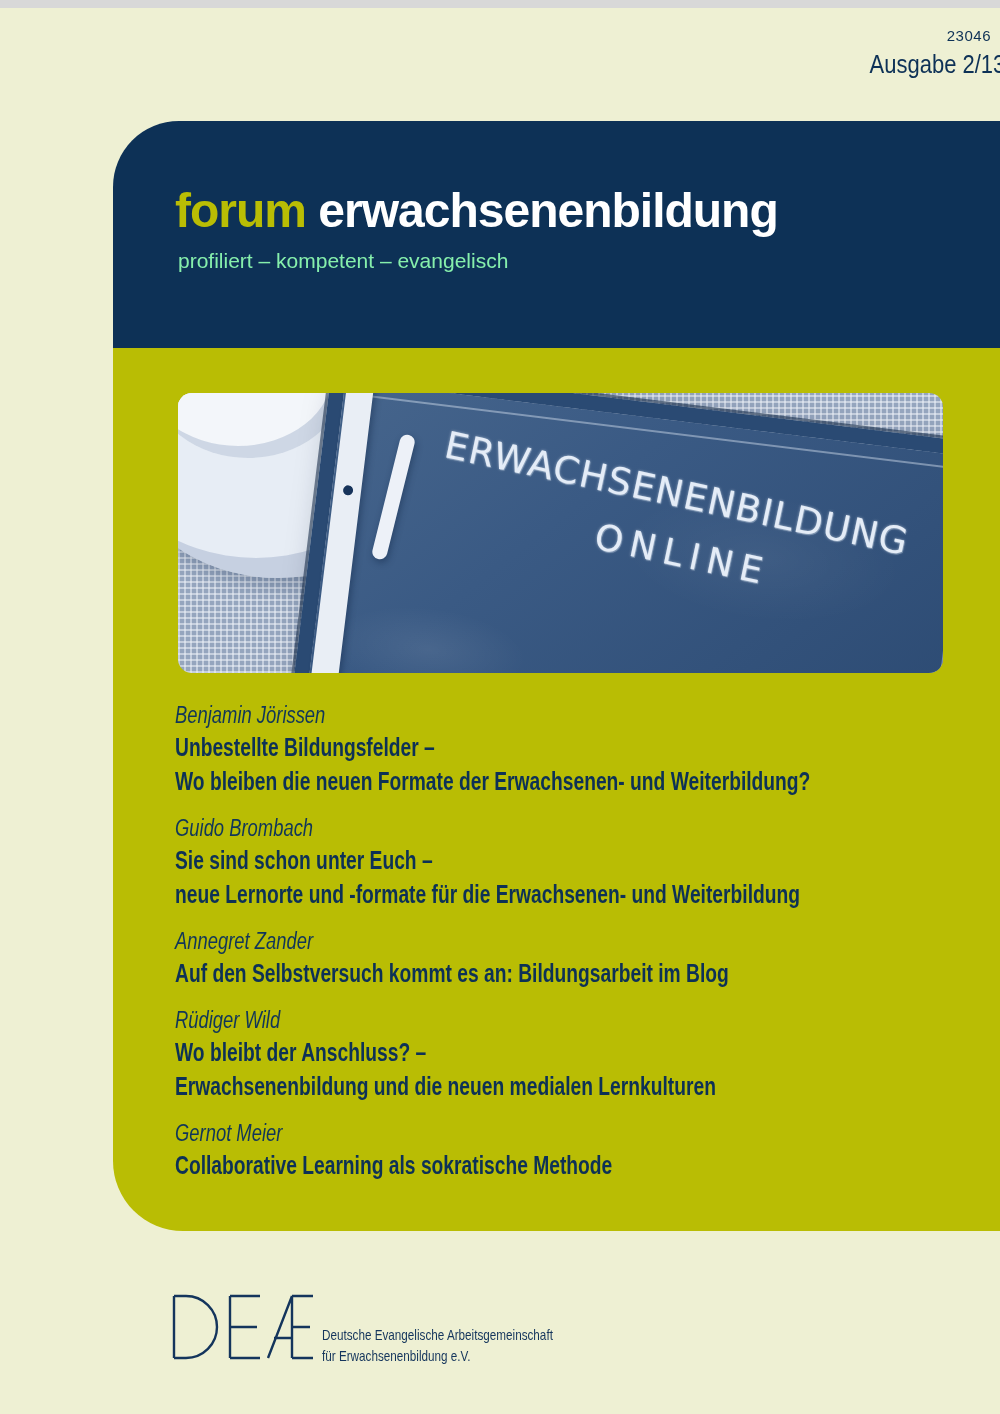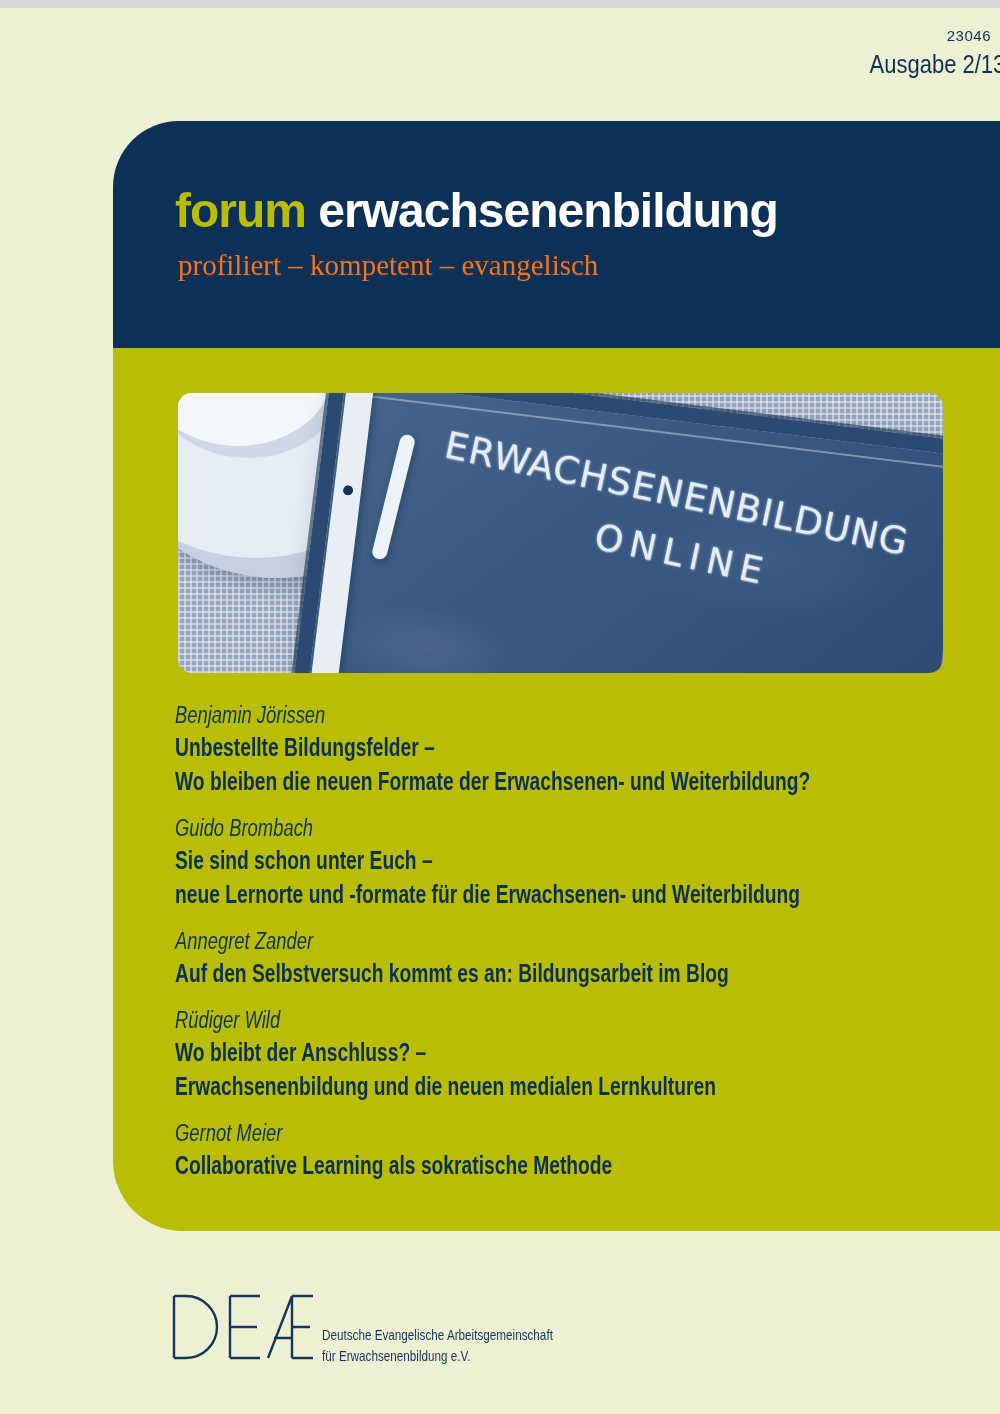--- a/index.html
+++ b/index.html
@@ -26,22 +26,22 @@
     background:#0d3156; border-top-left-radius:66px;
   }
   .journal-title {
     position:absolute; left:62px; top:62px;
     font-size:48px; font-weight:bold; letter-spacing:-1px; white-space:nowrap;
   }
   .journal-title .accent { color:#b9bd04; }
   .journal-title .rest   { color:#ffffff; }
   .journal-subtitle {
     position:absolute; left:65px; top:128px;
-    font-family:Liberation Serif, serif;
-    font-size:29px; color:#f97316; white-space:nowrap;
+    font-family:Liberation Sans, sans-serif;
+    font-size:21px; color:#86efac; white-space:nowrap;
   }
 
   
   .olive {
     position:absolute; left:113px; top:340px; right:0; height:883px;
     background:#b9bd04; border-bottom-left-radius:70px;
   }
 
   
   .photo {

